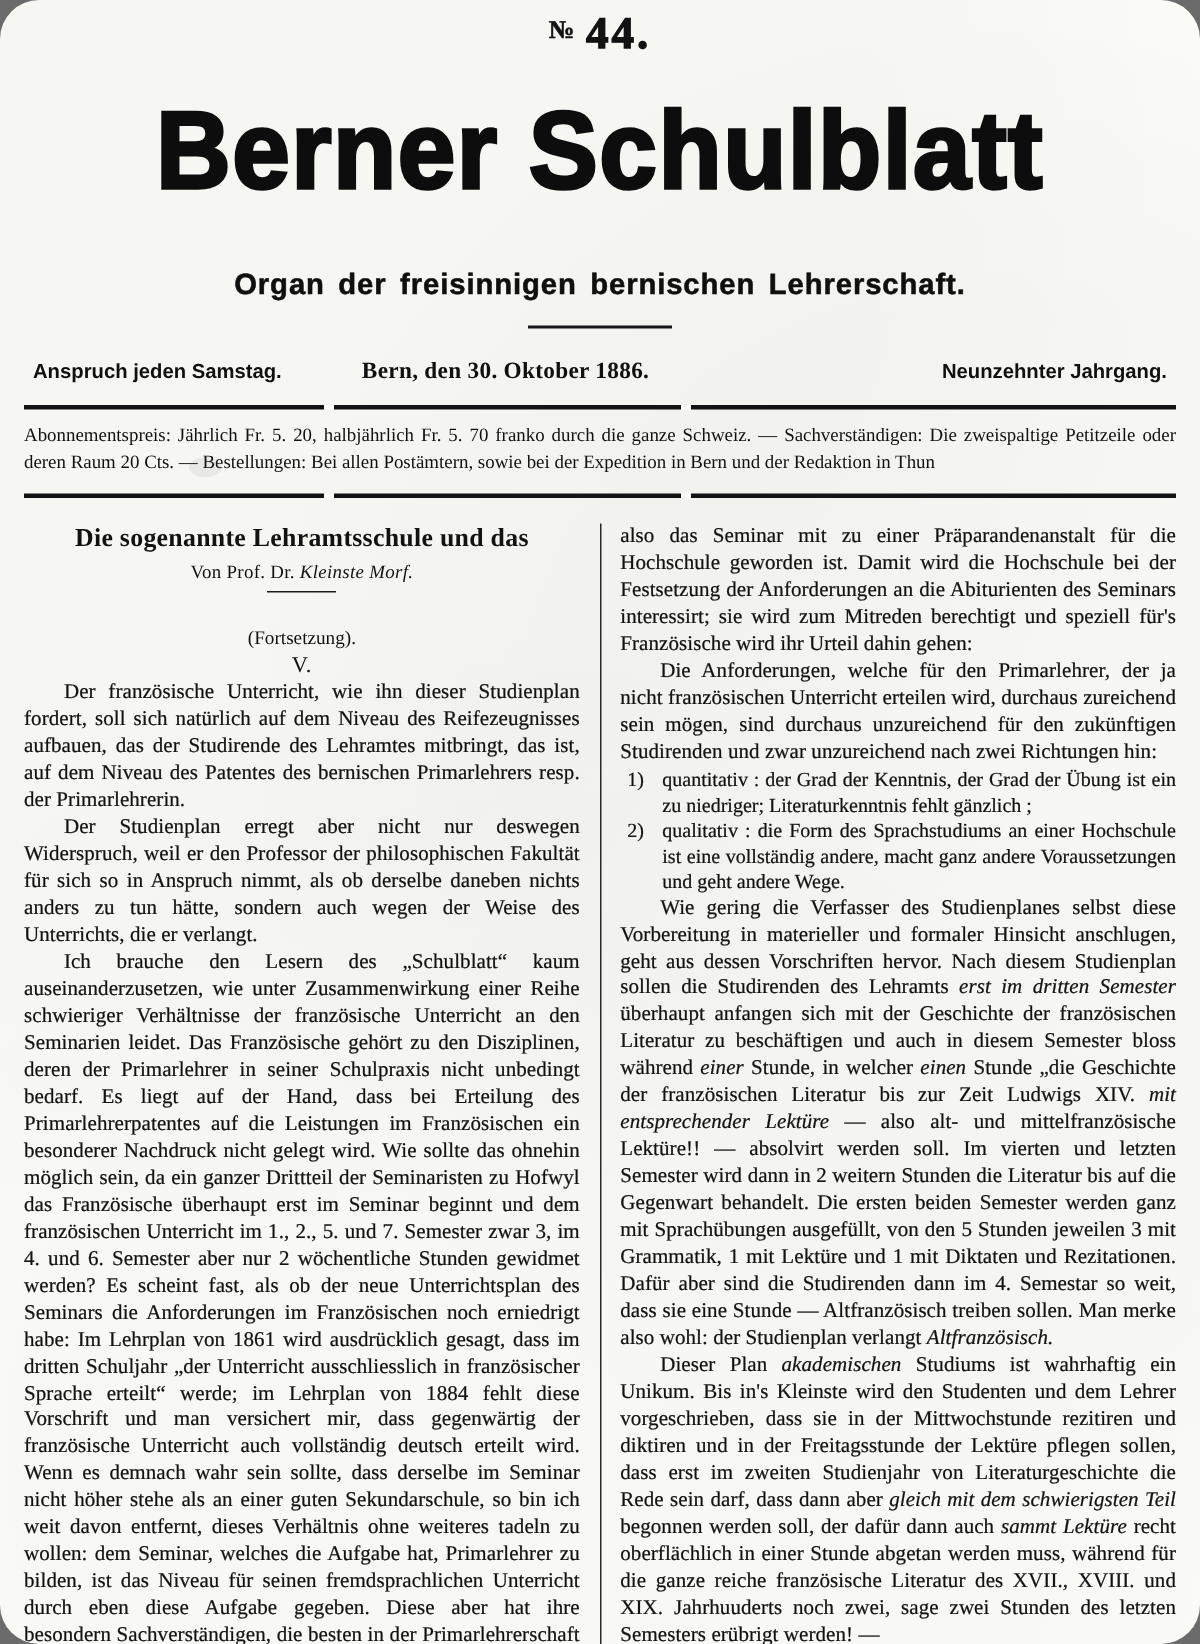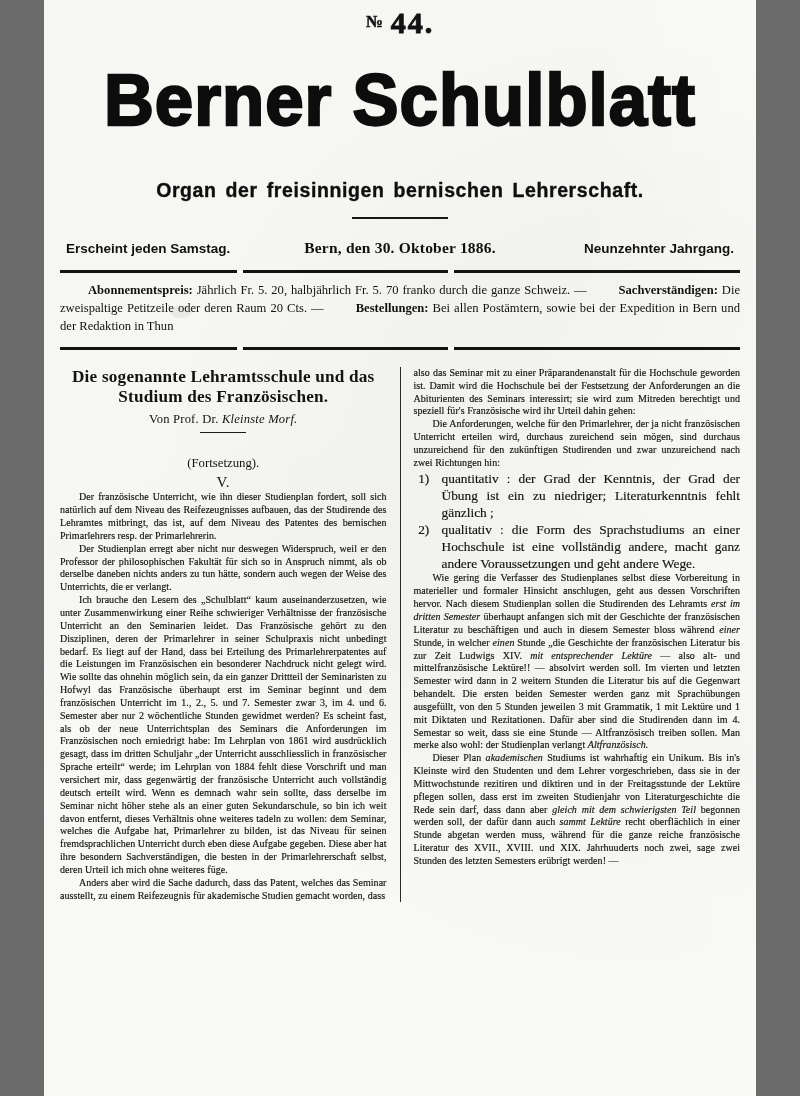--- a/index.html
+++ b/index.html
@@ -3,34 +3,35 @@
 <meta charset="utf-8">
 <title>Berner Schulblatt</title>
 <style>
   html, body {
     margin: 0;
     padding: 0;
     background: #6b6b6b;
   }
   .page {
     position: relative;
-    width: 712px;
+    width: 800px;
     height: 1096px;
     margin: 0 auto;
     background: #fbfbf8;
     overflow: hidden;
     font-family: "Liberation Serif", "DejaVu Serif", serif;
     color: #121212;
     box-sizing: border-box;
     padding: 0 14px;
     
     background-image:
       radial-gradient(circle at 18% 12%, rgba(0,0,0,0.018) 0 38%, rgba(0,0,0,0) 60%),
       radial-gradient(circle at 82% 46%, rgba(0,0,0,0.015) 0 34%, rgba(0,0,0,0) 58%),
       radial-gradient(circle at 45% 88%, rgba(0,0,0,0.012) 0 30%, rgba(0,0,0,0) 55%);
+    border-radius: 26px;
   }
 
   
   .issue-no {
     text-align: center;
     font-family: "Liberation Serif", "DejaVu Serif", serif;
     font-weight: bold;
     font-size: 27px;
     letter-spacing: 1px;
     padding-top: 8px;
@@ -87,21 +88,20 @@
     margin-top: 20px;
     font-family: "Liberation Sans", "DejaVu Sans", sans-serif;
     font-weight: bold;
     font-size: 13.5px;
     color: #101010;
     padding: 0 8px;
   }
   .meta-left   { flex: 0 0 29%; text-align: left; }
   .meta-center {
     flex: 1 1 auto;
-    text-align: center;
     font-family: "Liberation Serif", "DejaVu Serif", serif;
     font-weight: bold;
     font-size: 15.5px;
     letter-spacing: 0.2px;
   }
   .meta-right  { flex: 0 0 29%; text-align: right; }
 
   
   .rule-thick {
     height: 3px;
@@ -118,21 +118,21 @@
 
   
   .subscription {
     margin: 9px 2px 0 2px;
     font-family: "Liberation Serif", "DejaVu Serif", serif;
     font-size: 12.6px;
     line-height: 1.42;
     text-align: justify;
     color: #111;
   }
-  .subscription b { font-weight: bold; margin-left: 28px; }
+  .subscription b { font-weight: normal; }
 
   
   .columns {
     display: flex;
     margin-top: 17px;
     padding: 0 2px;
   }
   .col {
     flex: 1 1 0;
     min-width: 0;
@@ -170,21 +170,21 @@
   .art-section {
     text-align: center;
     font-size: 15px;
     margin-top: 3px;
     letter-spacing: 0.5px;
   }
 
   p.body {
     margin: 0;
     text-indent: 1.9em;
-    font-size: 10px;
+    font-size: 14px;
     line-height: 1.285;
     text-align: justify;
     letter-spacing: 0.05px;
     -webkit-text-stroke: 0.16px #141414;
   }
   p.body.noindent { text-indent: 0; }
   p.body i { font-style: italic; }
 
   
   ol.enum {
@@ -231,40 +231,39 @@
     <span class="num">44.</span>
   </div>
 
   <h1 class="paper-title">Berner Schulblatt</h1>
 
   <div class="paper-subtitle">Organ der freisinnigen bernischen Lehrerschaft.</div>
 
   <div class="short-rule"></div>
 
   <div class="meta-row">
-    <div class="meta-left">Erscheint jeden Samstag.</div>
+    <div class="meta-left">Anspruch jeden Samstag.</div>
     <div class="meta-center">Bern, den 30. Oktober 1886.</div>
     <div class="meta-right">Neunzehnter Jahrgang.</div>
   </div>
 
   <div class="rule-thick"></div>
 
   <div class="subscription">
     <b>Abonnementspreis:</b><span> Jährlich Fr. 5. 20, halbjährlich Fr. 5. 70 franko durch die ganze Schweiz. — </span><b>Sachverständigen:</b><span> Die zweispaltige Petitzeile oder deren Raum 20 Cts. — </span><b>Bestellungen:</b><span> Bei allen Postämtern, sowie bei der Expedition in Bern und der Redaktion in Thun</span>
   </div>
 
   <div class="rule-thick second"></div>
 
   <div class="columns">
 
     <div class="col col-left">
 
       <h2 class="art-title">
         <span>Die sogenannte Lehramtsschule und das</span><br>
-        <span>Studium des Französischen.</span>
       </h2>
 
       <div class="art-byline">
         <span>Von Prof. Dr. </span><i>Kleinste Morf.</i>
       </div>
 
       <div class="byline-rule"></div>
 
       <div class="art-continued">(Fortsetzung).</div>
       <div class="art-section">V.</div>

